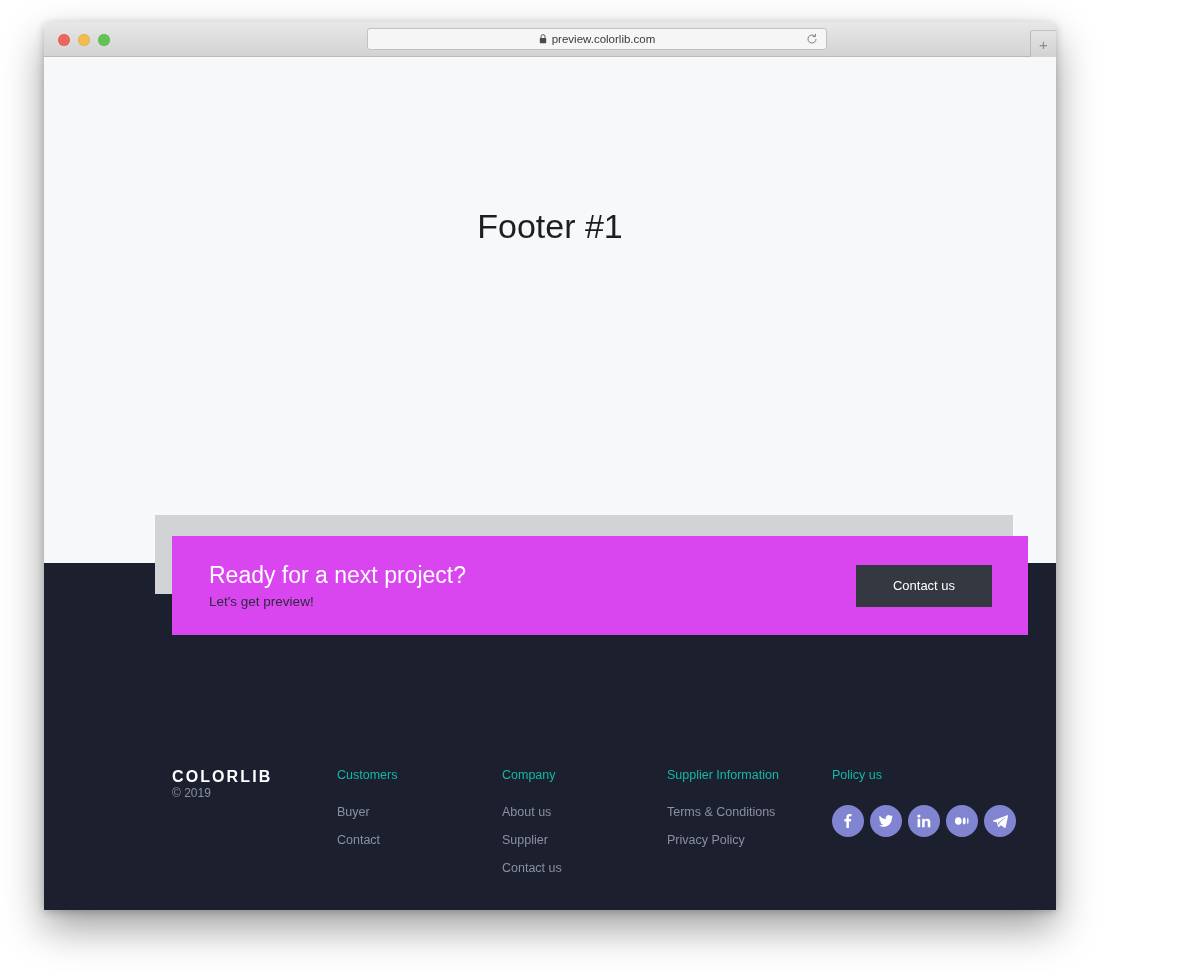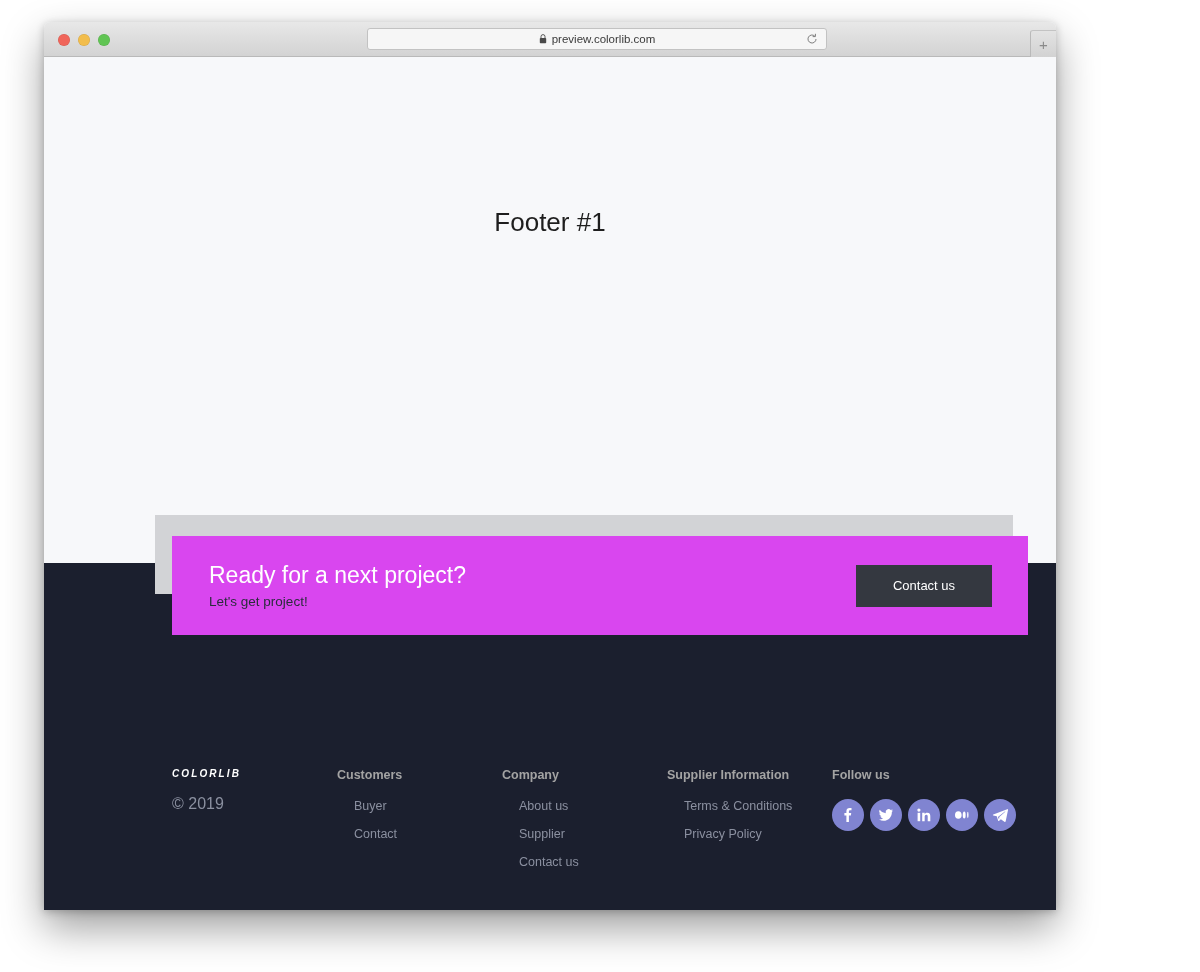--- a/index.html
+++ b/index.html
@@ -107,21 +107,21 @@
     background: #f7f8fa;
     overflow: hidden;
   }
 
   .page-title {
     position: absolute;
     left: 0;
     right: 0;
     top: 150px;
     text-align: center;
-    font-size: 26px;
+    font-size: 34px;
     font-weight: 400;
     color: #1e1e1e;
   }
 
   
   .site-footer {
     position: absolute;
     left: 0;
     right: 0;
     top: 506px;
@@ -195,48 +195,46 @@
     top: 205px;
     width: 880px;
     display: flex;
   }
   .fcol { flex: 0 0 auto; }
   .fcol-brand    { width: 165px; }
   .fcol-links    { width: 165px; }
   .fcol-social   { width: 200px; }
 
   .brand-logo {
-    font-size: 10px;
+    font-size: 16px;
     font-weight: bold;
     letter-spacing: 2.1px;
     color: #ffffff;
-    margin-bottom: 16px;
-    font-style: italic;
+    margin-bottom: 0;
   }
   .brand-copyright {
-    font-size: 16px;
+    font-size: 12px;
     color: #8b90a0;
   }
 
   .fcol-title {
     font-size: 12.5px;
-    font-weight: bold;
-    color: #a3a3a3;
-    margin-bottom: 17px;
+    font-weight: normal;
+    color: #14b8a6;
+    margin-bottom: 23px;
     white-space: nowrap;
   }
   .fcol-link {
     display: block;
     font-size: 12.5px;
     color: #8b90a0;
     text-decoration: none;
     margin-bottom: 14px;
     white-space: nowrap;
     cursor: pointer;
-    margin-left: 17px;
   }
 
   .social-row {
     display: flex;
     gap: 6px;
     margin-top: 1px;
   }
   .social-icon {
     width: 32px;
     height: 32px;
@@ -307,21 +305,21 @@
           <a class="fcol-link">Contact us</a>
         </div>
 
         <div class="fcol fcol-links">
           <div class="fcol-title">Supplier Information</div>
           <a class="fcol-link">Terms &amp; Conditions</a>
           <a class="fcol-link">Privacy Policy</a>
         </div>
 
         <div class="fcol fcol-social">
-          <div class="fcol-title">Follow us</div>
+          <div class="fcol-title">Policy us</div>
           <div class="social-row">
 
             <span class="social-icon">
               <svg width="16" height="16" viewBox="0 0 16 16" fill="currentColor">
                 <path d="M10.2 3.2h1.3V1.1C11.3 1.05 10.5 1 9.6 1 7.7 1 6.4 2.15 6.4 4.26V6H4.4v2.4h2V15h2.5V8.4h2l.3-2.4h-2.3V4.5c0-.7.2-1.3 1.3-1.3z"></path>
               </svg>
             </span>
 
             <span class="social-icon">
               <svg width="16" height="16" viewBox="0 0 16 16" fill="currentColor">
@@ -355,19 +353,19 @@
         </div>
 
       </div>
     </div>
 
     <div class="cta-shadow-plate"></div>
 
     <div class="cta-banner">
       <div class="cta-text">
         <div class="cta-heading">Ready for a next project?</div>
-        <div class="cta-subheading">Let's get project!</div>
+        <div class="cta-subheading">Let's get preview!</div>
       </div>
       <button class="cta-button">Contact us</button>
     </div>
 
   </div>
 </div>
 
 </body></html>

